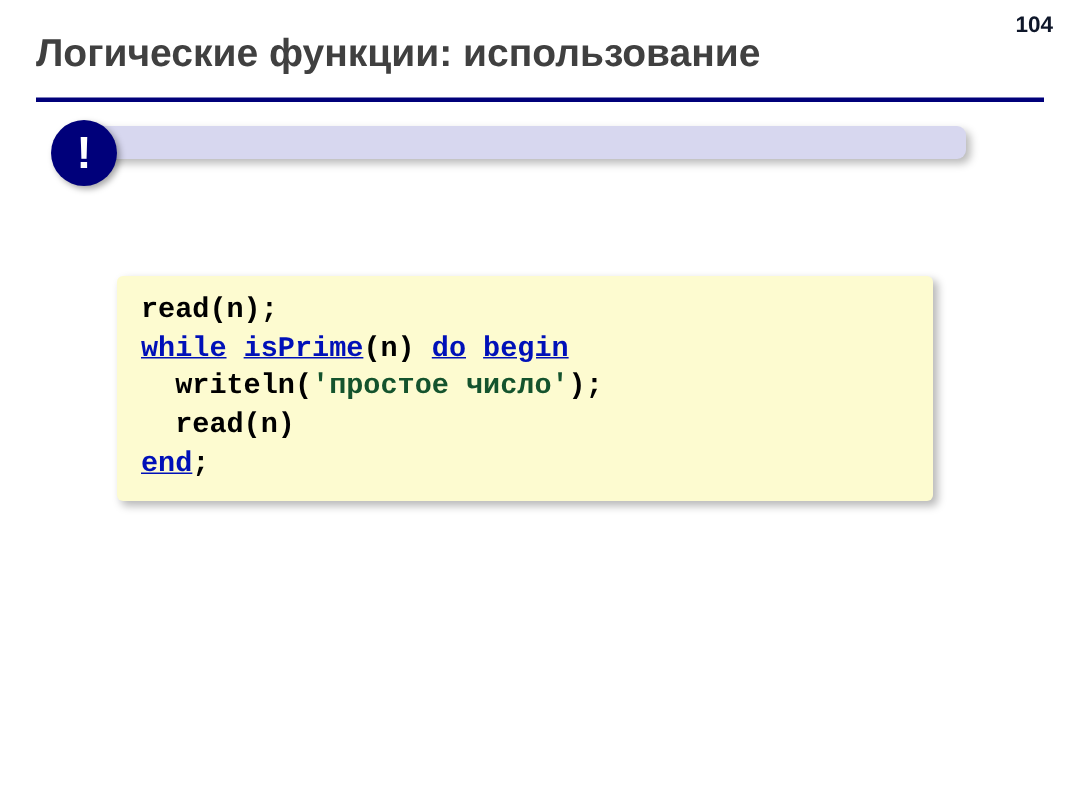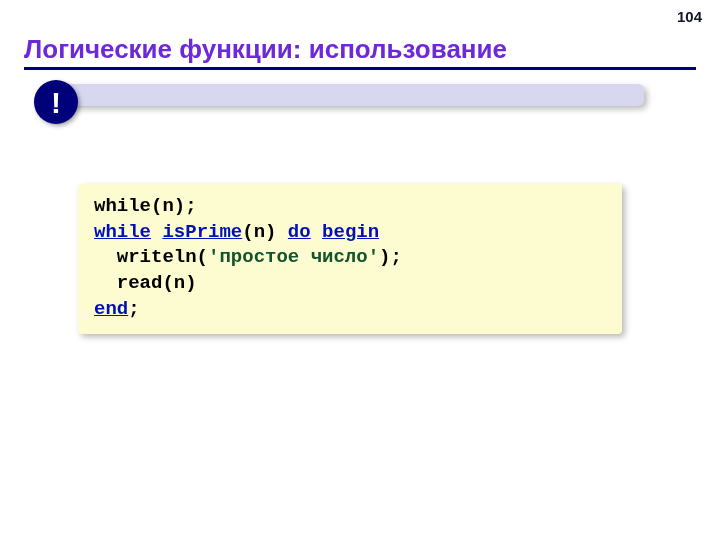--- a/index.html
+++ b/index.html
@@ -14,27 +14,27 @@
   .page-number {
     position: absolute;
     top: 8px;
     right: 18px;
     font-size: 15px;
     font-weight: bold;
     color: #0f172a;
   }
   .title {
     position: absolute;
-    top: 34px;
+    top: 20px;
     left: 24px;
     right: 24px;
     font-size: 26px;
     font-weight: bold;
-    color: #6d28d9;
-    padding-bottom: 2px;
+    color: #404040;
+    padding-bottom: 14px;
     border-bottom: 3px solid #00007a;
   }
   .callout {
     position: absolute;
     top: 84px;
     left: 52px;
     width: 592px;
     background: #d7d7ef;
     border-radius: 6px;
     padding: 10px 16px 12px 48px;
@@ -83,17 +83,17 @@
 <body>
 
 <div class="page-number">104</div>
 
 <div class="title">Логические функции: использование</div>
 
 <div class="callout">
   <div class="bang">!</div>
 </div>
 
-<div class="code-block"><span>while(n);</span>
+<div class="code-block"><span>read(n);</span>
 <span class="kw">while</span><span> </span><span class="fn">isPrime</span><span>(n) </span><span class="kw">do</span><span> </span><span class="kw">begin</span>
 <span>  writeln(</span><span class="str">'простое число'</span><span>);</span>
 <span>  read(n)</span>
 <span class="kw">end</span><span>;</span></div>
 
 </body></html>

